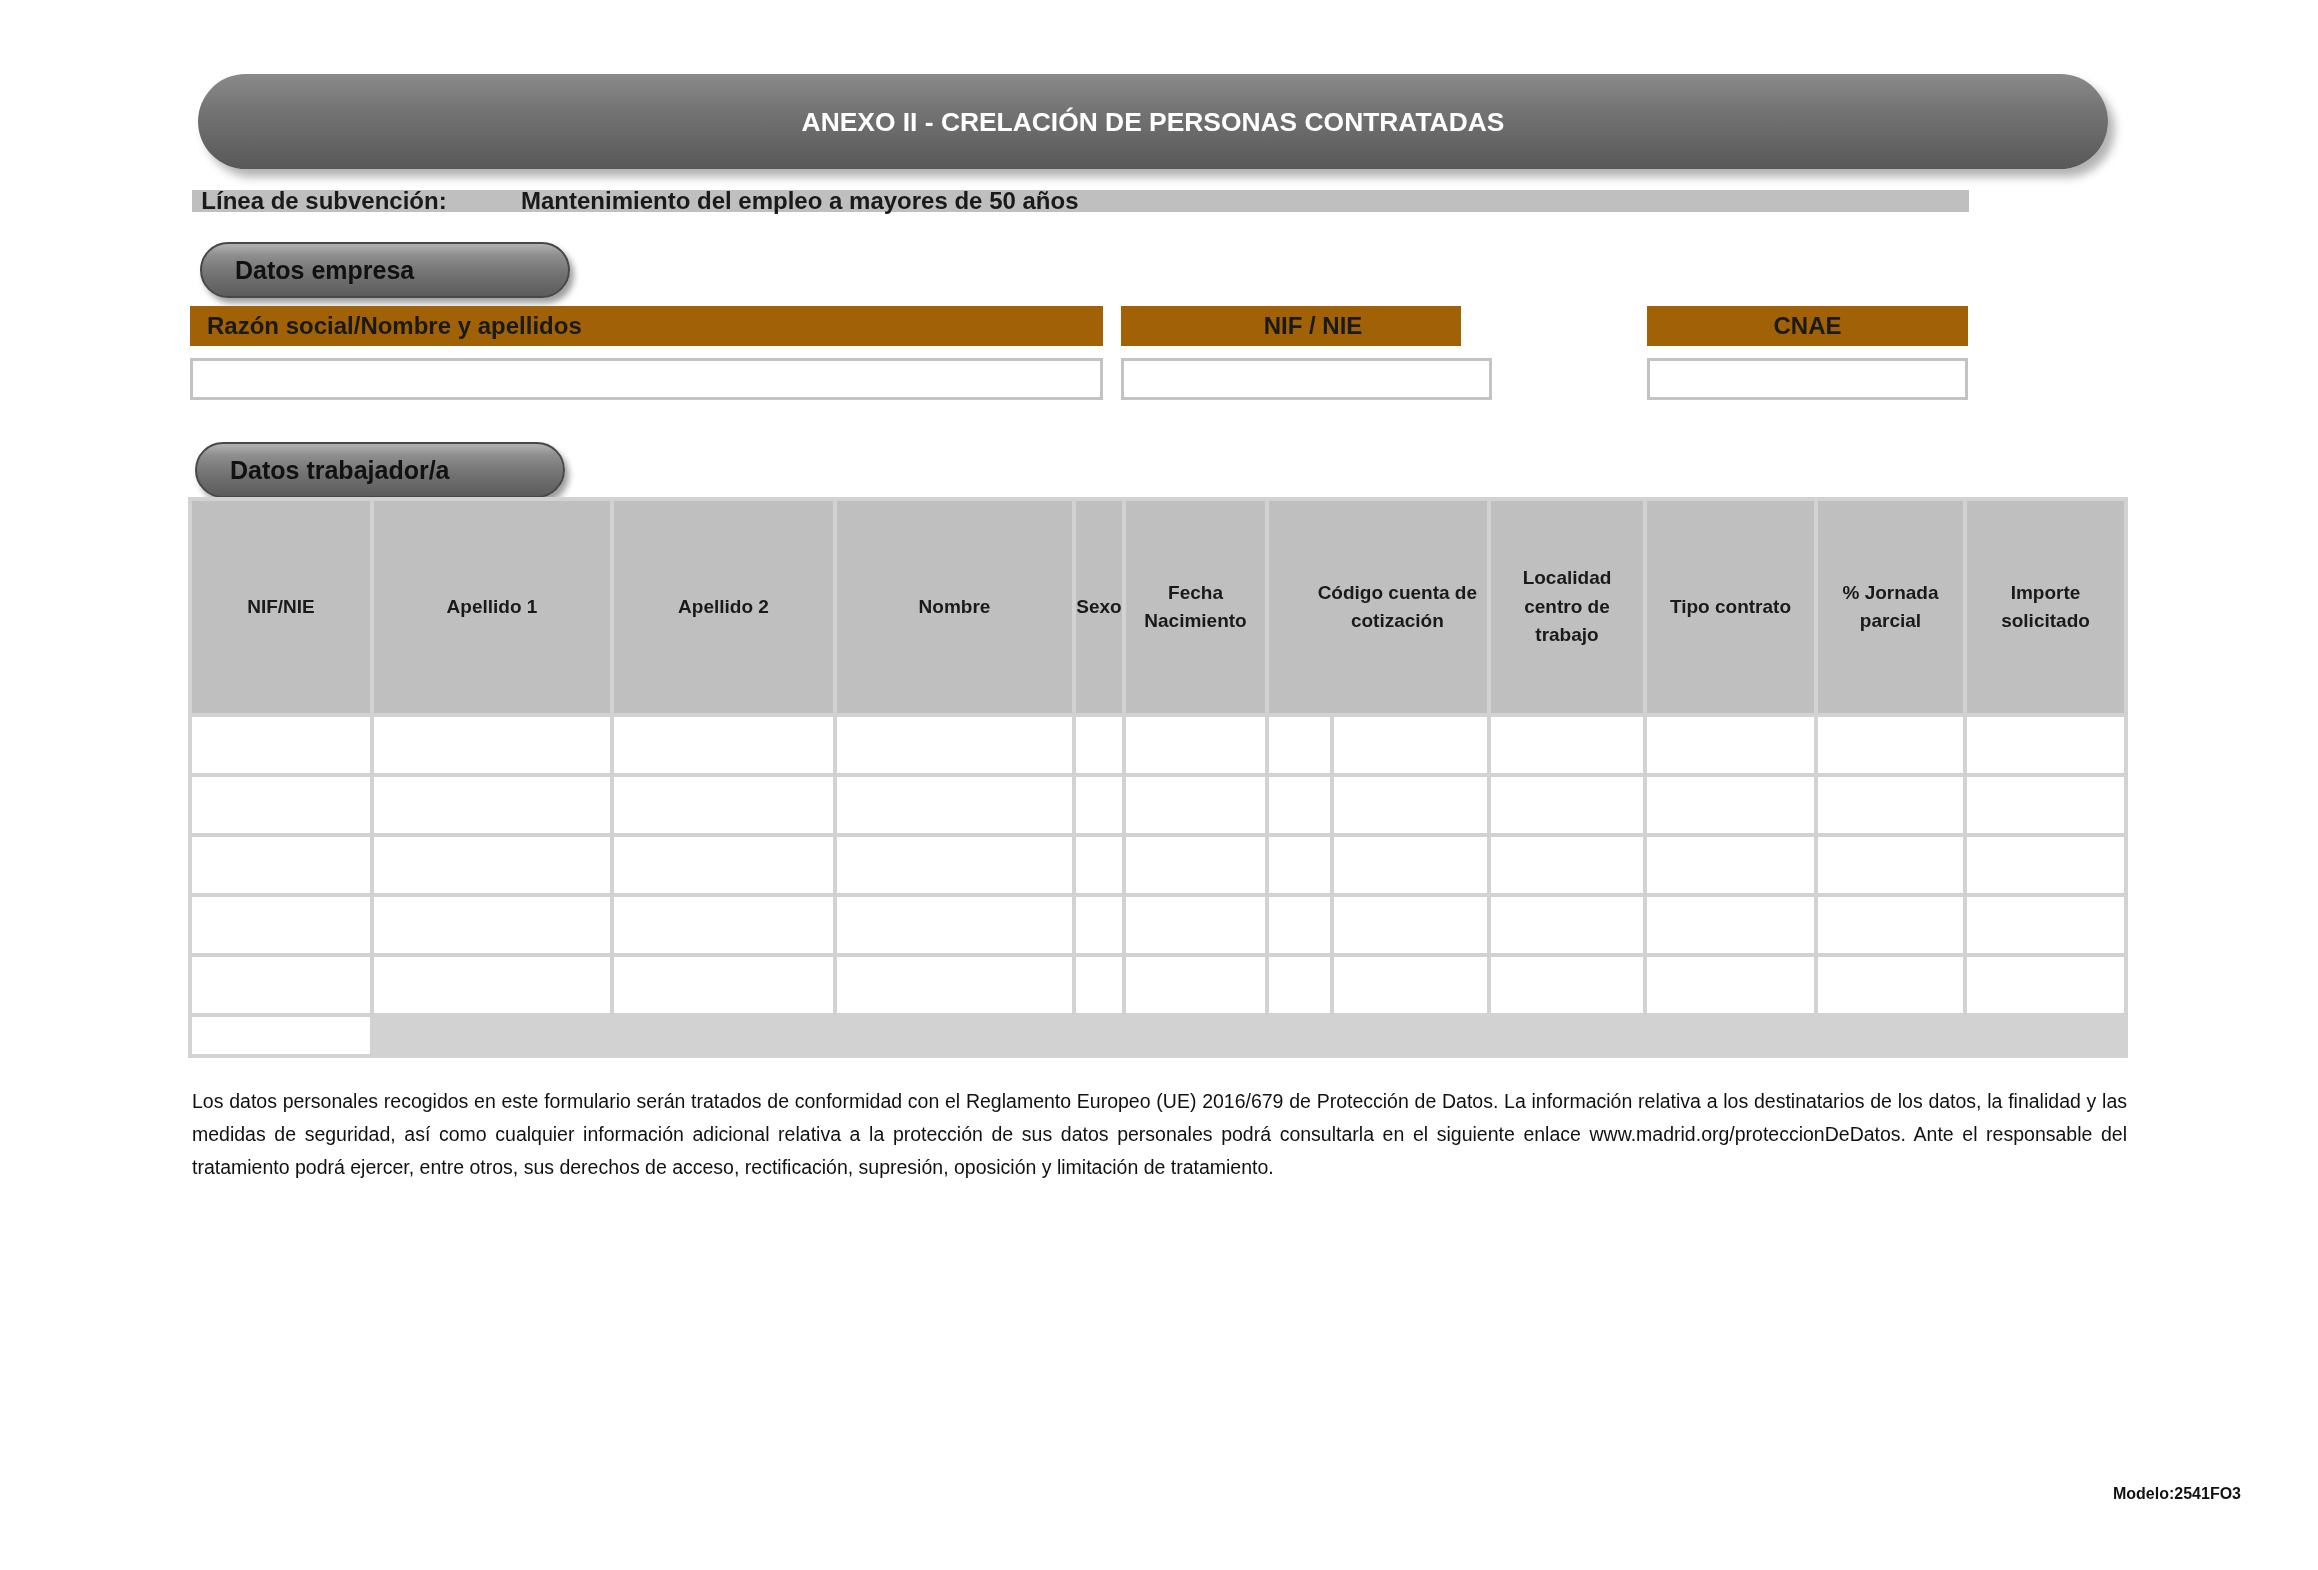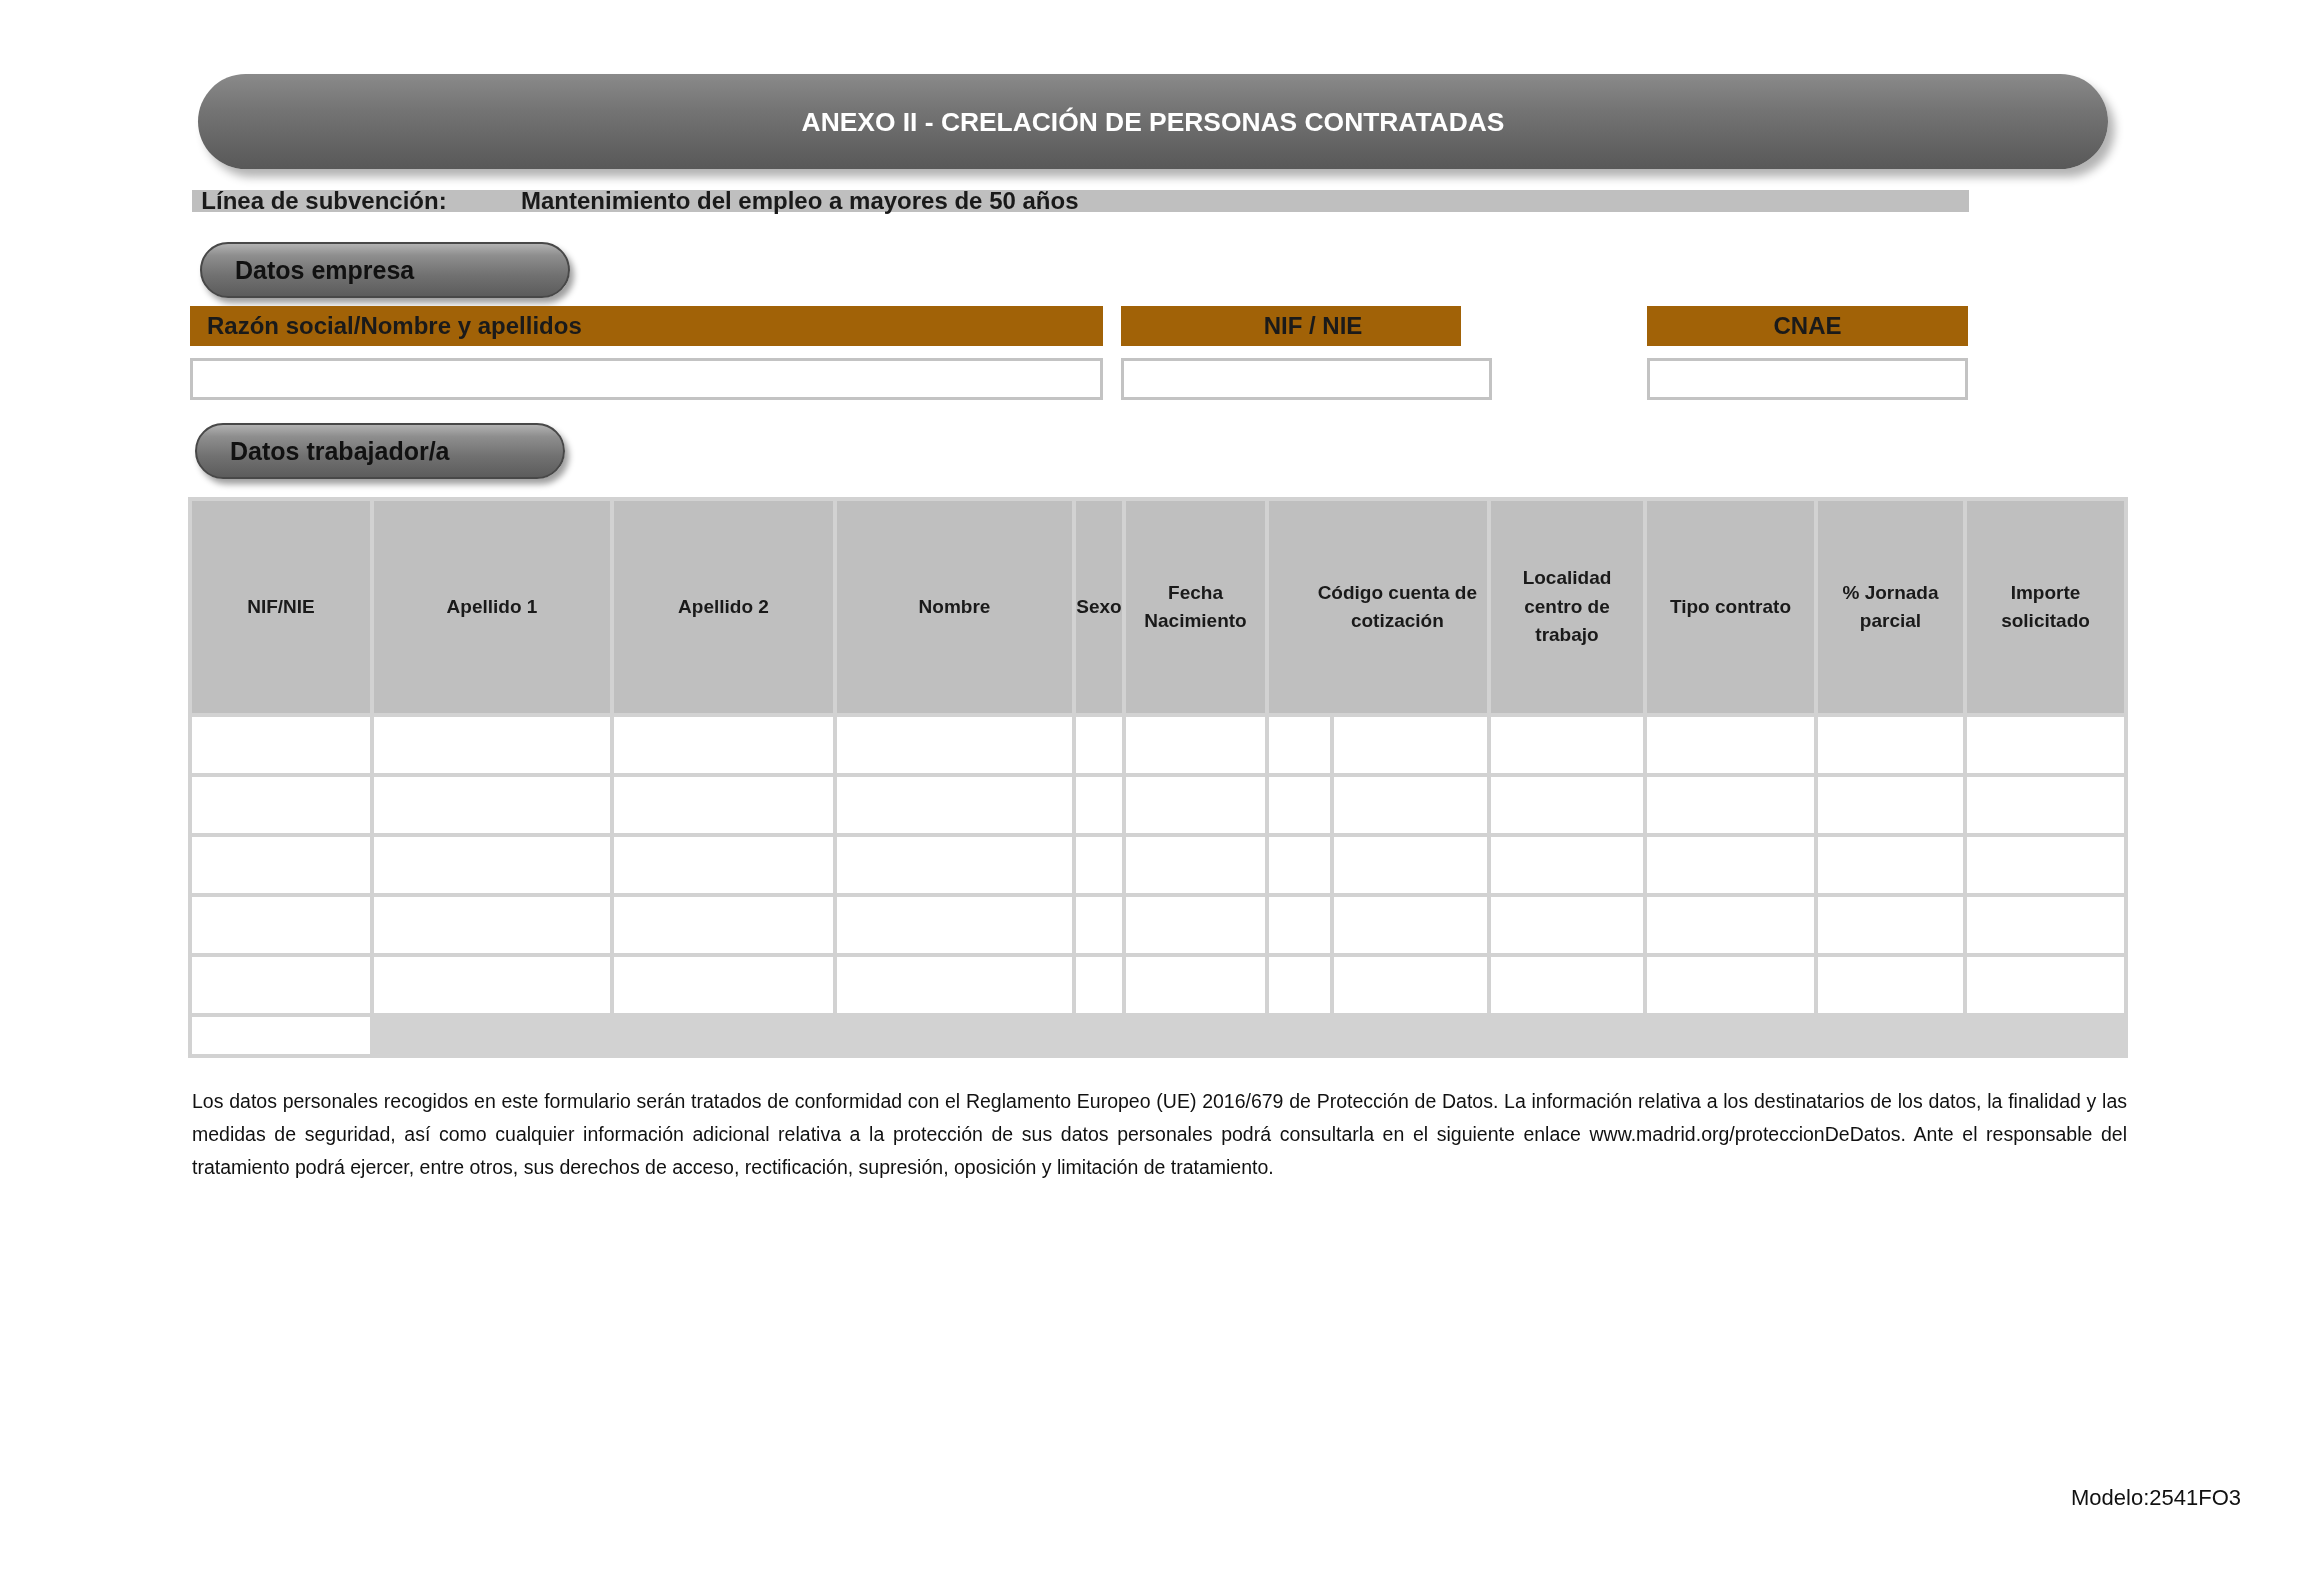--- a/index.html
+++ b/index.html
@@ -30,21 +30,21 @@
   .pill-btn {
     position: absolute; width: 370px; height: 56px; border-radius: 29px;
     background: linear-gradient(180deg, #b2b2b2 0%, #8e8e8e 22%, #717171 60%, #5c5c5c 100%);
     border: 2px solid #484848;
     box-shadow: 4px 5.3px 6.6px rgba(0,0,0,0.38);
     display: flex; align-items: center;
     font-weight: bold; font-size: 25px; color: #111111;
     padding-left: 33px;
   }
   .btn-empresa { left: 200px; top: 242px; }
-  .btn-trabajador { left: 195px; top: 423px; align-items: center; }
+  .btn-trabajador { left: 195px; top: 442px; align-items: center; }
 
   
   .fieldbar {
     position: absolute; top: 306px; height: 40px; background: #a16207;
     display: flex; align-items: center; font-weight: bold; font-size: 24px;
   }
   .fieldbar.razon { left: 190px; width: 913px; padding-left: 17px; }
   .fieldbar.nif   { left: 1121px; width: 340px; justify-content: center; padding-left: 44px; }
   .fieldbar.cnae  { left: 1647px; width: 321px; justify-content: center; }
 
@@ -81,21 +81,21 @@
   }
   .total-value-cell { background: #ffffff; height: 37px; align-self: start; font-size: 20px; padding: 2.6px 5.3px; }
 
   
   .legal {
     position: absolute; left: 192px; top: 1085px; width: 1935px;
     font-size: 19.5px; line-height: 33px; text-align: justify; color: #111111;
   }
 
   
-  .model { position: absolute; right: 78px; top: 1485px; font-size: 22px; color: #111111; }
+  .model { position: absolute; right: 78px; top: 1485px; font-size: 16px; color: #111111; font-weight: bold; }
 </style>
 </head>
 <body>
 
 <div class="page">
 
   <div class="banner">
     <div>ANEXO II - C</div>
     <div>RELACIÓN DE PERSONAS CONTRATADAS</div>
   </div>

